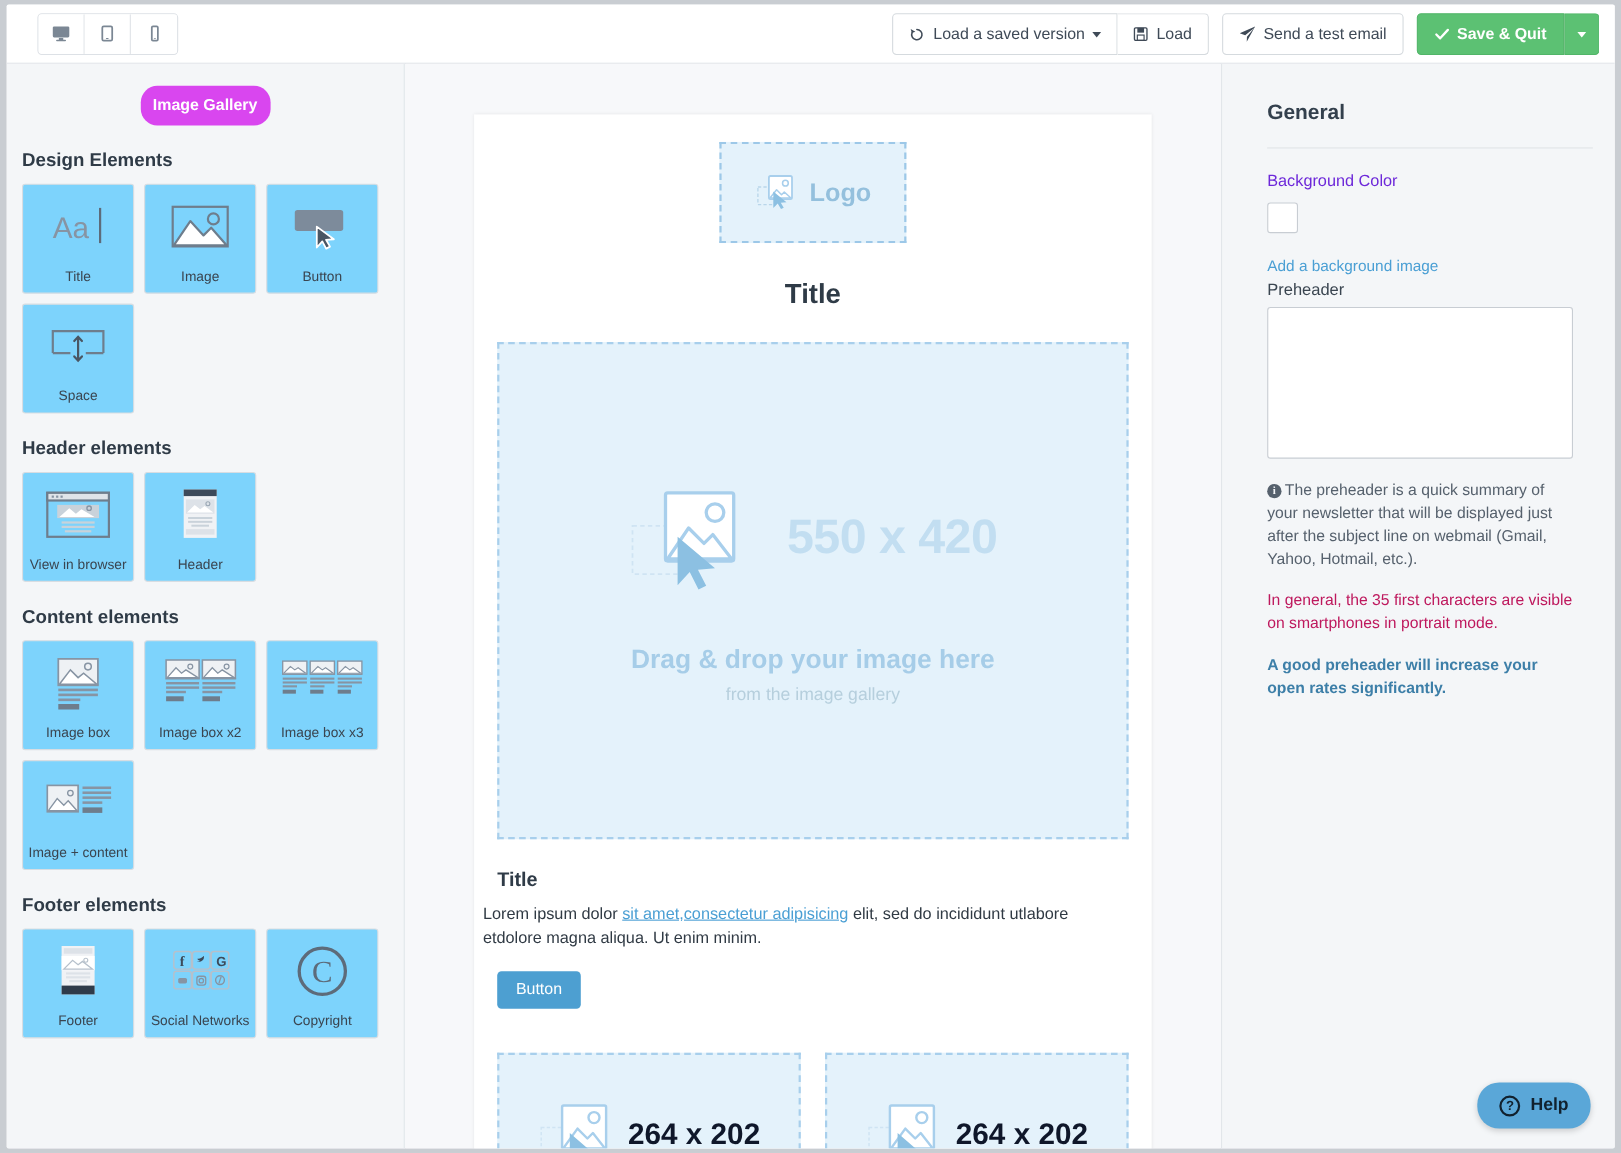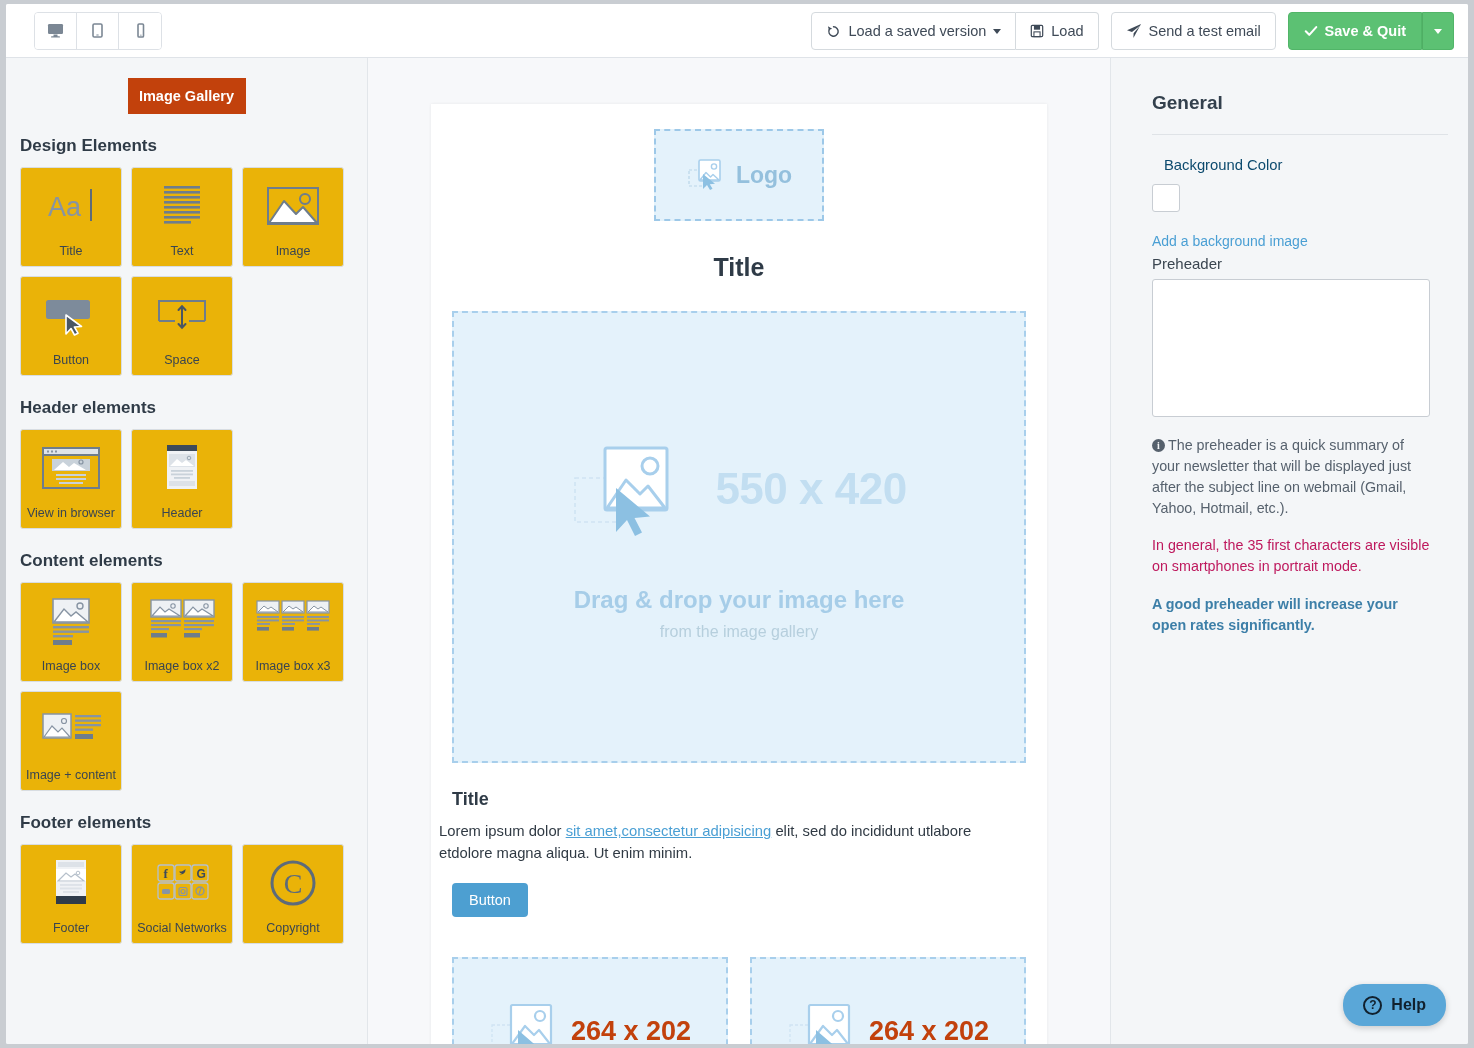--- a/index.html
+++ b/index.html
@@ -69,31 +69,31 @@
            border-right: 4.5px solid transparent; border-top: 5.5px solid currentColor; }
 
   
   .sidebar {
     position: absolute; left: 0; top: 54px; width: 362px; height: 986px;
     background: #f4f6f8; border-right: 1px solid #e2e6ea;
     overflow: hidden;
   }
   .gallery-btn {
     display: block; margin: 20px auto 0; width: 118px; height: 36px;
-    background: #c2410c; color: #fff; border: none; border-radius: 0;
+    background: #d946ef; color: #fff; border: none; border-radius: 15px;
     font-size: 14.5px; font-weight: bold; cursor: pointer;
     font-family: "Liberation Sans", sans-serif;
   }
   .group-title {
     font-size: 17px; font-weight: bold; color: #2f3b47;
     margin: 22px 0 11px 14px;
   }
   .tiles { display: flex; flex-wrap: wrap; gap: 9px; margin-left: 14px; width: 340px; }
   .tile {
-    width: 102px; height: 100px; background: #eab308;
+    width: 102px; height: 100px; background: #7dd3fc;
     border: 1px solid #d8dde2; border-radius: 3px;
     display: flex; flex-direction: column; align-items: center; justify-content: flex-end;
     cursor: pointer; padding-bottom: 8px;
   }
   .tile-ico { flex: 1; display: flex; align-items: center; justify-content: center; }
   .tile-label { font-size: 12.5px; color: #3a4550; text-align: center; }
 
   
   .canvas-area {
     position: absolute; left: 363px; top: 54px; width: 740px; height: 986px;
@@ -134,31 +134,31 @@
     margin: 18px 0 0 21px; background: #4d9fd1; color: #fff;
     border: none; border-radius: 4px; padding: 9px 17px; font-size: 14.5px;
     cursor: pointer; font-family: "Liberation Sans", sans-serif;
   }
   .two-col { display: flex; gap: 22px; margin: 40px 21px 0; }
   .drop-half {
     flex: 1; height: 150px; background: #e4f2fb; border: 2px dashed #a8cfec;
     display: flex; align-items: center; justify-content: center; gap: 8px;
     cursor: pointer;
   }
-  .drop-half-size { font-size: 27px; font-weight: bold; color: #c2410c; }
+  .drop-half-size { font-size: 27px; font-weight: bold; color: #0f172a; }
 
   
   .rightpanel {
     position: absolute; left: 1104px; top: 54px; width: 358px; height: 986px;
     background: #f4f6f8; border-left: 1px solid #e2e6ea;
     padding: 34px 20px 0 41px;
   }
   .rp-title { font-size: 19px; font-weight: bold; color: #33404d; }
   .rp-divider { border-top: 1px solid #dfe3e7; margin: 20px 0 22px; }
-  .rp-label { font-size: 14.8px; color: #0c4a6e; margin-left: 12px; }
+  .rp-label { font-size: 14.8px; color: #6d28d9; }
   .color-swatch {
     width: 28px; height: 28px; background: #fff;
     border: 1px solid #c8cdd3; border-radius: 3px; margin-top: 11px; cursor: pointer;
   }
   .rp-link { display: block; font-size: 14px; color: #4a9fd4; margin-top: 21px; cursor: pointer; }
   .rp-label2 { font-size: 15px; color: #3a4550; margin-top: 6px; }
   .preheader-box {
     width: 278px; height: 138px; background: #fff;
     border: 1px solid #c8cdd3; border-radius: 3px; margin-top: 7px;
     resize: none; font-family: "Liberation Sans", sans-serif; font-size: 14px;
@@ -267,37 +267,20 @@
     <div class="group-title">Design Elements</div>
     <div class="tiles">
       <div class="tile">
         <span class="tile-ico">
           <svg width="62" height="46" viewBox="0 0 62 46">
             <text x="8" y="33" font-family="Liberation Sans, sans-serif" font-size="27" fill="#8794a3">Aa</text>
             <rect x="50" y="6" width="2" height="32" fill="#5d6b7a"></rect>
           </svg>
         </span>
         <span class="tile-label">Title</span>
-      </div>
-      <div class="tile">
-        <span class="tile-ico">
-          <svg width="54" height="48" viewBox="0 0 54 48">
-            <g fill="#6e7d8c">
-              <rect x="9" y="4" width="36" height="2.6"></rect>
-                <rect x="9" y="9" width="36" height="2.6"></rect>
-              <rect x="9" y="14" width="36" height="2.6"></rect>
-                <rect x="9" y="19" width="36" height="2.6"></rect>
-              <rect x="9" y="24" width="36" height="2.6"></rect>
-                <rect x="9" y="29" width="36" height="2.6"></rect>
-              <rect x="9" y="34" width="36" height="2.6"></rect>
-                <rect x="9" y="39" width="27" height="2.6"></rect>
-            </g>
-          </svg>
-        </span>
-        <span class="tile-label">Text</span>
       </div>
       <div class="tile">
         <span class="tile-ico">
           <svg width="62" height="46" viewBox="0 0 62 46">
             <rect x="6" y="5" width="50" height="36" fill="none" stroke="#6e7d8c" stroke-width="2"></rect>
             <circle cx="43" cy="16" r="5" fill="none" stroke="#6e7d8c" stroke-width="2"></circle>
             <path d="M7 40 L22 18 L34 31 L41 24 L55 40 Z" fill="#fff" stroke="#6e7d8c" stroke-width="2" stroke-linejoin="round"></path>
           </svg>
         </span>
         <span class="tile-label">Image</span>

